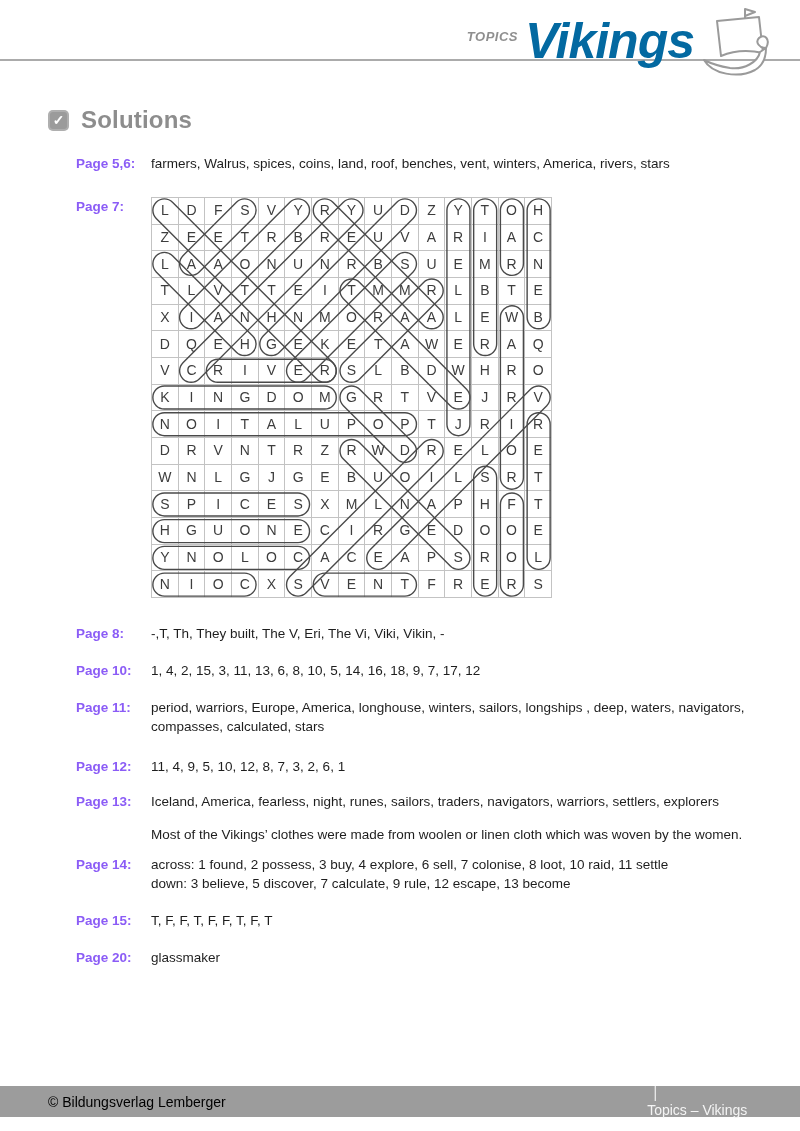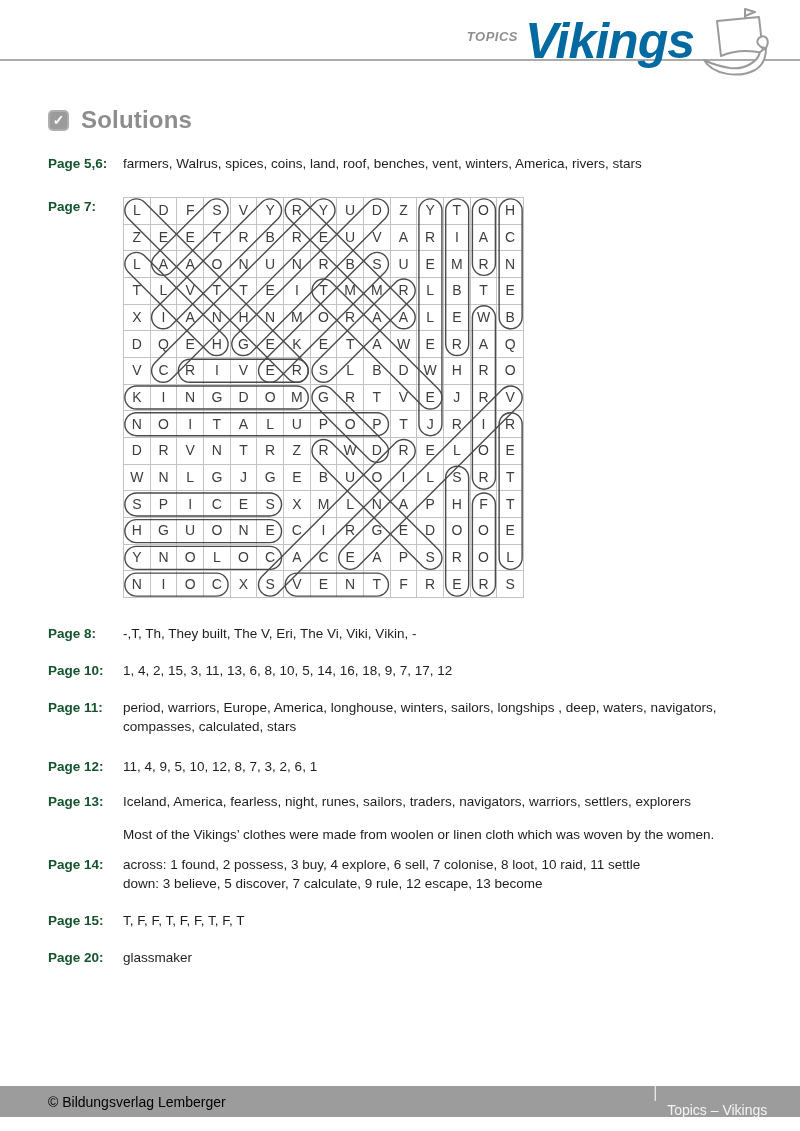--- a/index.html
+++ b/index.html
@@ -18,21 +18,21 @@
   
   .content{position:absolute;top:106px;left:48px;width:716px;}
 
   .solutions-head{display:flex;align-items:center;margin-bottom:20px;height:28px;}
   .check-badge{width:21px;height:21px;border-radius:5px;background:#9b9b9b;color:#fff;
                display:flex;align-items:center;justify-content:center;font-size:14px;font-weight:bold;
                margin-right:12px;box-shadow:inset 0 0 0 2px #ffffff33;}
   .solutions-title{font-size:24px;font-weight:bold;color:#8d8d8d;letter-spacing:.2px;}
 
   .answer-row{display:flex;margin-bottom:18px;font-size:13.5px;line-height:19px;}
-  .answer-label{flex:0 0 75px;font-weight:bold;color:#14532d;}
+  .answer-label{flex:0 0 75px;font-weight:bold;color:#8b5cf6;margin-left:28px;}
   .answer-text{flex:1;max-width:642px;color:#1e1e1e;}
   .row-p56{margin-bottom:24px;}
   .row-p7{margin-bottom:26px;}
   .row-p11{margin-bottom:21px;}
   .row-p12{margin-bottom:16px;align-items:center;}
   .row-p13{margin-bottom:11px;}
   .sub-block{margin-top:14px;}
   .row-p14 .line{display:block;}
 
   
@@ -45,21 +45,21 @@
            font-size:14px;color:#3d3d3d;font-weight:500;}
   .ws-ovals{position:absolute;top:0;left:0;overflow:visible;pointer-events:none;}
 
   
   .footer{position:absolute;left:0;right:0;bottom:14px;height:31px;background:#9c9c9c;
           display:flex;align-items:center;padding:0 26px 0 48px;box-sizing:border-box;color:#fff;}
   .footer-copy{font-size:14px;color:#000000;}
   .footer-right{margin-left:auto;display:flex;align-items:flex-start;flex-direction:column;}
   .footer-series{font-weight:bold;font-size:14px;}
   .footer-div{margin:0 6px;color:#e8e8e8;}
-  .footer-section{font-size:14px;color:#f4f4f4;margin-left:20px;}
+  .footer-section{font-size:14px;color:#f4f4f4;}
   .footer-page{font-size:16px;font-weight:bold;font-style:italic;margin-left:12px;}
 </style>
 </head>
 <body>
 
 <div class="page">
 
   <div class="head-rule"></div>
   <div class="brand">
     <div class="brand-text">

